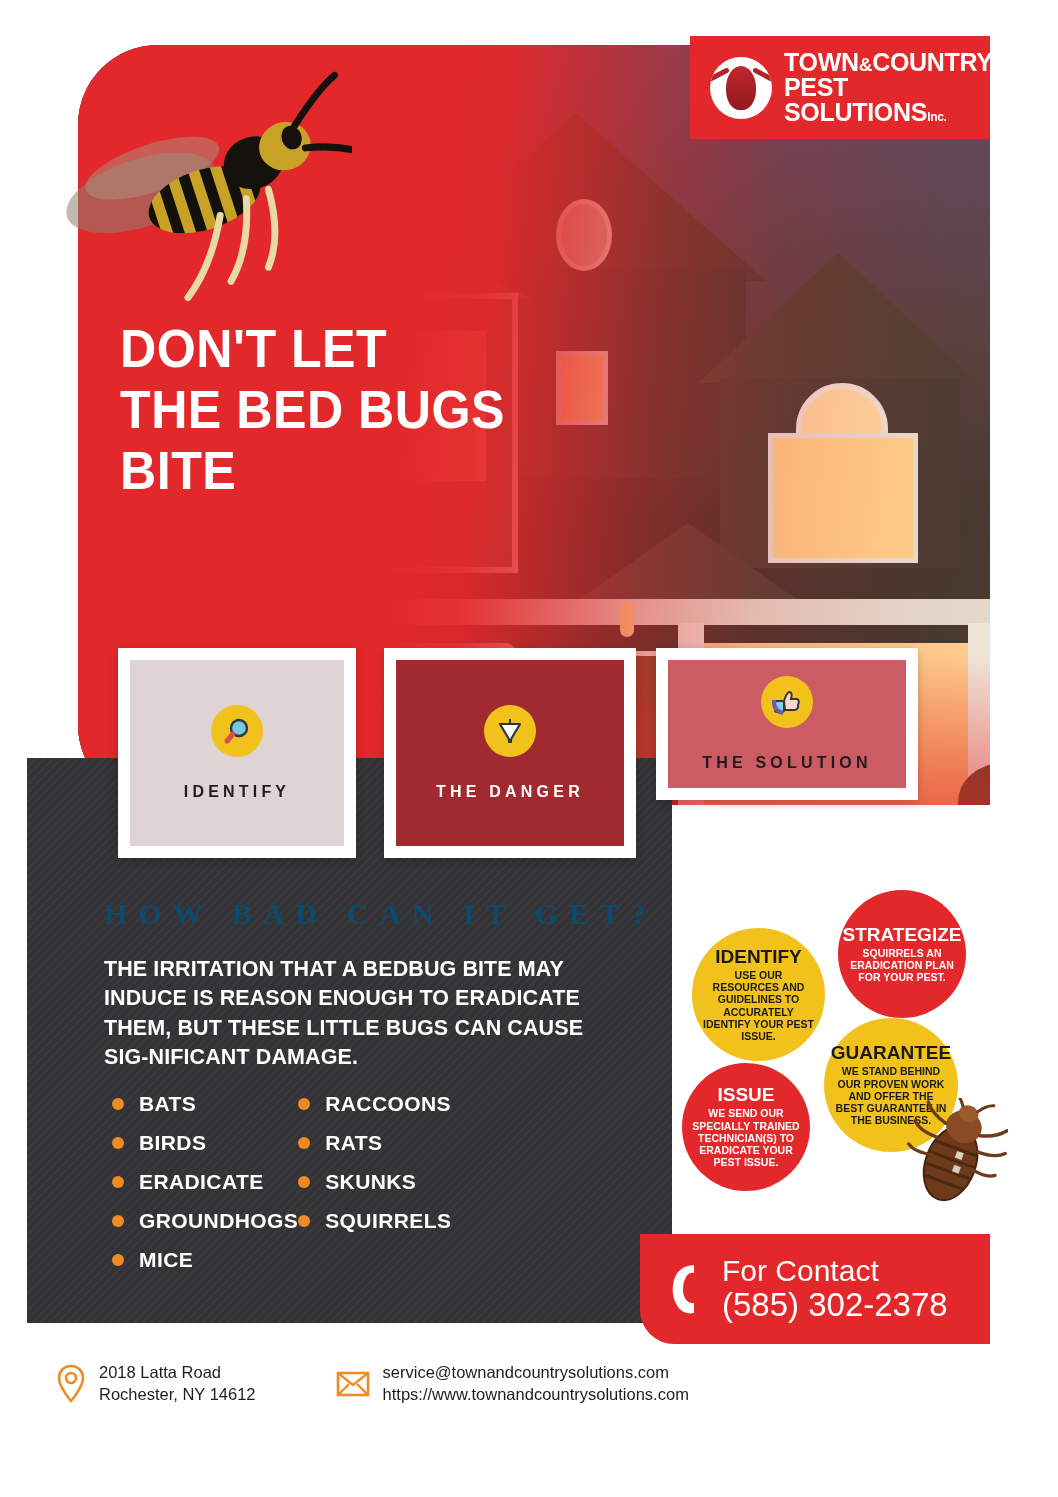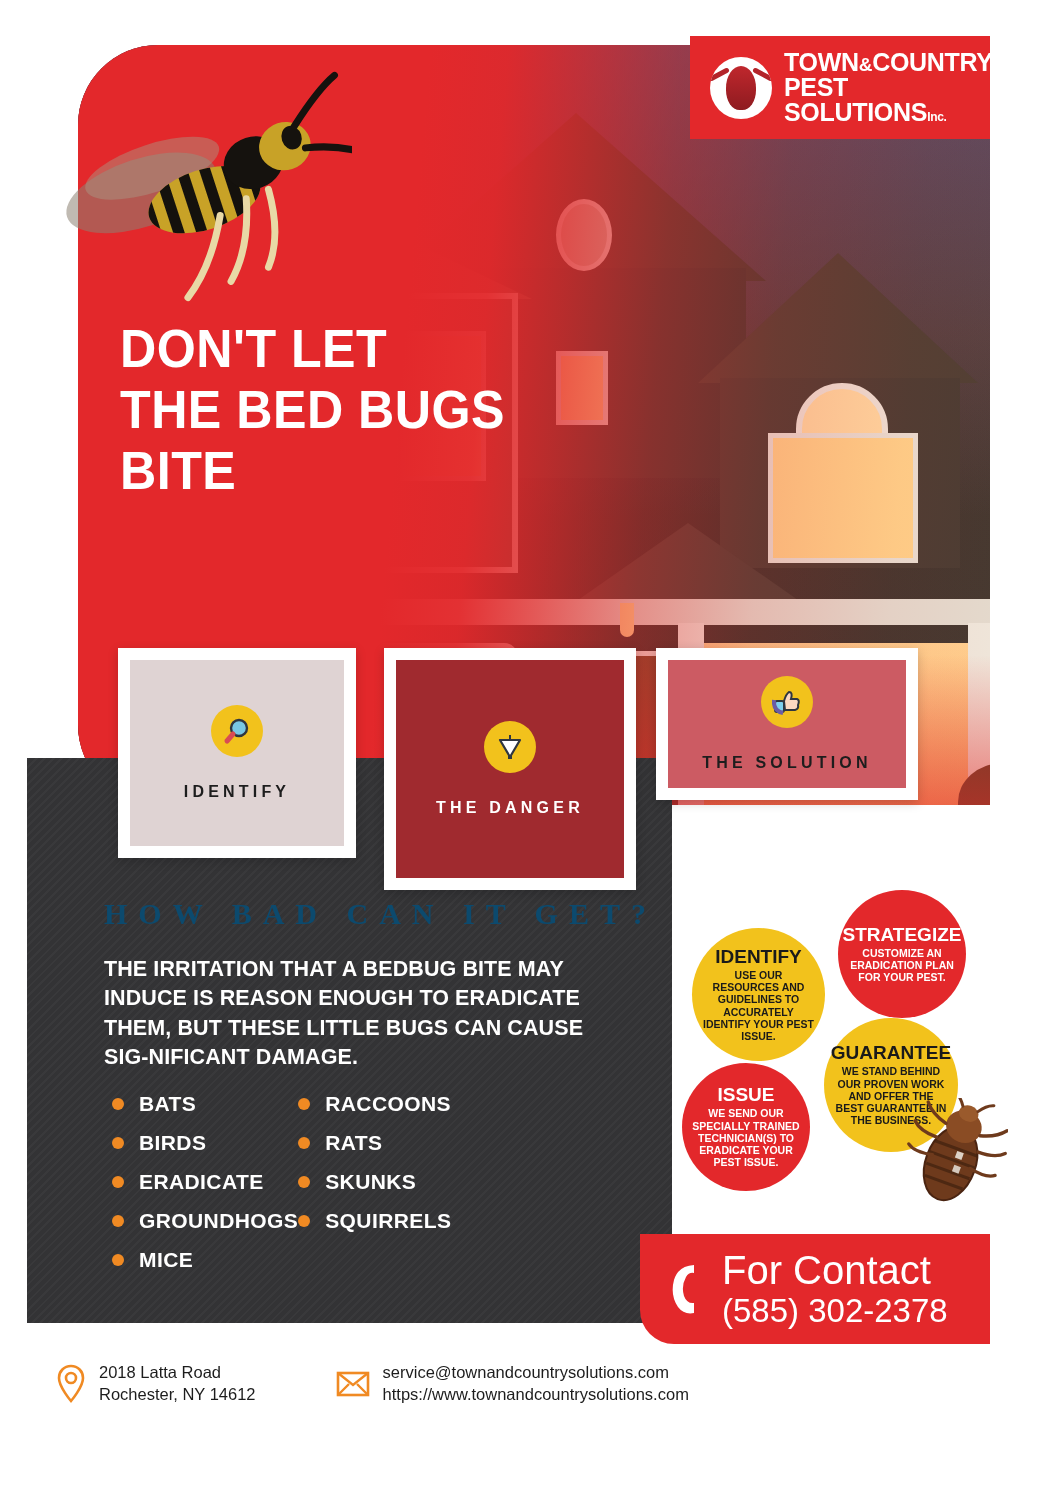--- a/index.html
+++ b/index.html
@@ -164,21 +164,21 @@
   
   .card {
     position:absolute; z-index:10; background:#ffffff; padding:12px;
     box-shadow:0 3px 10px rgba(0,0,0,.18);
   }
   .card-inner {
     width:100%; height:100%; display:flex; flex-direction:column;
     align-items:center; justify-content:center; gap:26px;
   }
   .card-1 { left:118px; top:648px; width:238px; height:210px; }
-  .card-2 { left:384px; top:648px; width:252px; height:242px;text-align:right; }
+  .card-2 { left:384px; top:648px; width:252px; height:210px;text-align:right; }
   .card-3 { left:656px; top:648px; width:262px; height:152px; }
   .ci-1 { background:#DFD3D3; }
   .ci-2 { background:#A02A2F; }
   .ci-3 { background:#CC5B63; }
   .card-label { font-size:16px; font-weight:800; letter-spacing:4.2px; }
   .lbl-dark { color:#1d1d1d; }
   .lbl-light { color:#ffffff; }
   .badge {
     width:52px; height:52px; border-radius:50%; background:#F2C21C;
     display:flex; align-items:center; justify-content:center;
@@ -202,21 +202,21 @@
   
   .bedbug { position:absolute; left:900px; top:1098px; width:108px; height:112px; z-index:11; }
 
   
   .contact {
     position:absolute; left:640px; top:1234px; width:350px; height:110px;
     background:#E3282B; border-radius:0 0 0 34px; z-index:12;
     display:flex; align-items:center; gap:18px; padding-left:28px;
   }
   .contact-txt { color:#ffffff; line-height:1.12; }
-  .contact-l1 { font-size:40px; font-weight:400; }
+  .contact-l1 { font-size:30px; font-weight:400; }
   .contact-l2 { font-size:33px; font-weight:400; }
 
   
   .footer { position:absolute; left:56px; top:1362px; display:flex; align-items:center; gap:26px; z-index:8; }
   .f-group { display:flex; align-items:center; gap:13px; }
   .f-text { color:#1d1d1d; font-size:16.5px; line-height:1.32; }
   .f-gap { width:28px; }
 </style>
 </head>
 <body>
@@ -374,21 +374,21 @@
         <rect x="3" y="14" width="9" height="11" rx="2" fill="#7ed0ee" stroke="#2f3640" stroke-width="2"></rect>
         <path d="M2 13 Q1 24 11 26" stroke="#6b5ca5" stroke-width="4" fill="none"></path>
       </svg>
     </div>
     <div class="card-label lbl-dark">THE SOLUTION</div>
   </div>
 </div>
 
 <div class="circle c-strategize">
   <div class="c-title t-light">STRATEGIZE</div>
-  <div class="c-body t-light">CUSTOMIZE AN ERADICATION PLAN FOR YOUR PEST.</div>
+  <div class="c-body t-light">SQUIRRELS AN ERADICATION PLAN FOR YOUR PEST.</div>
 </div>
 
 <div class="circle c-guarantee">
   <div class="c-title t-dark">GUARANTEE</div>
   <div class="c-body t-dark">WE STAND BEHIND OUR PROVEN WORK AND OFFER THE BEST GUARANTEE IN THE BUSINESS.</div>
 </div>
 
 <div class="circle c-identify">
   <div class="c-title t-dark">IDENTIFY</div>
   <div class="c-body t-dark">USE OUR RESOURCES AND GUIDELINES TO ACCURATELY IDENTIFY YOUR PEST ISSUE.</div>

